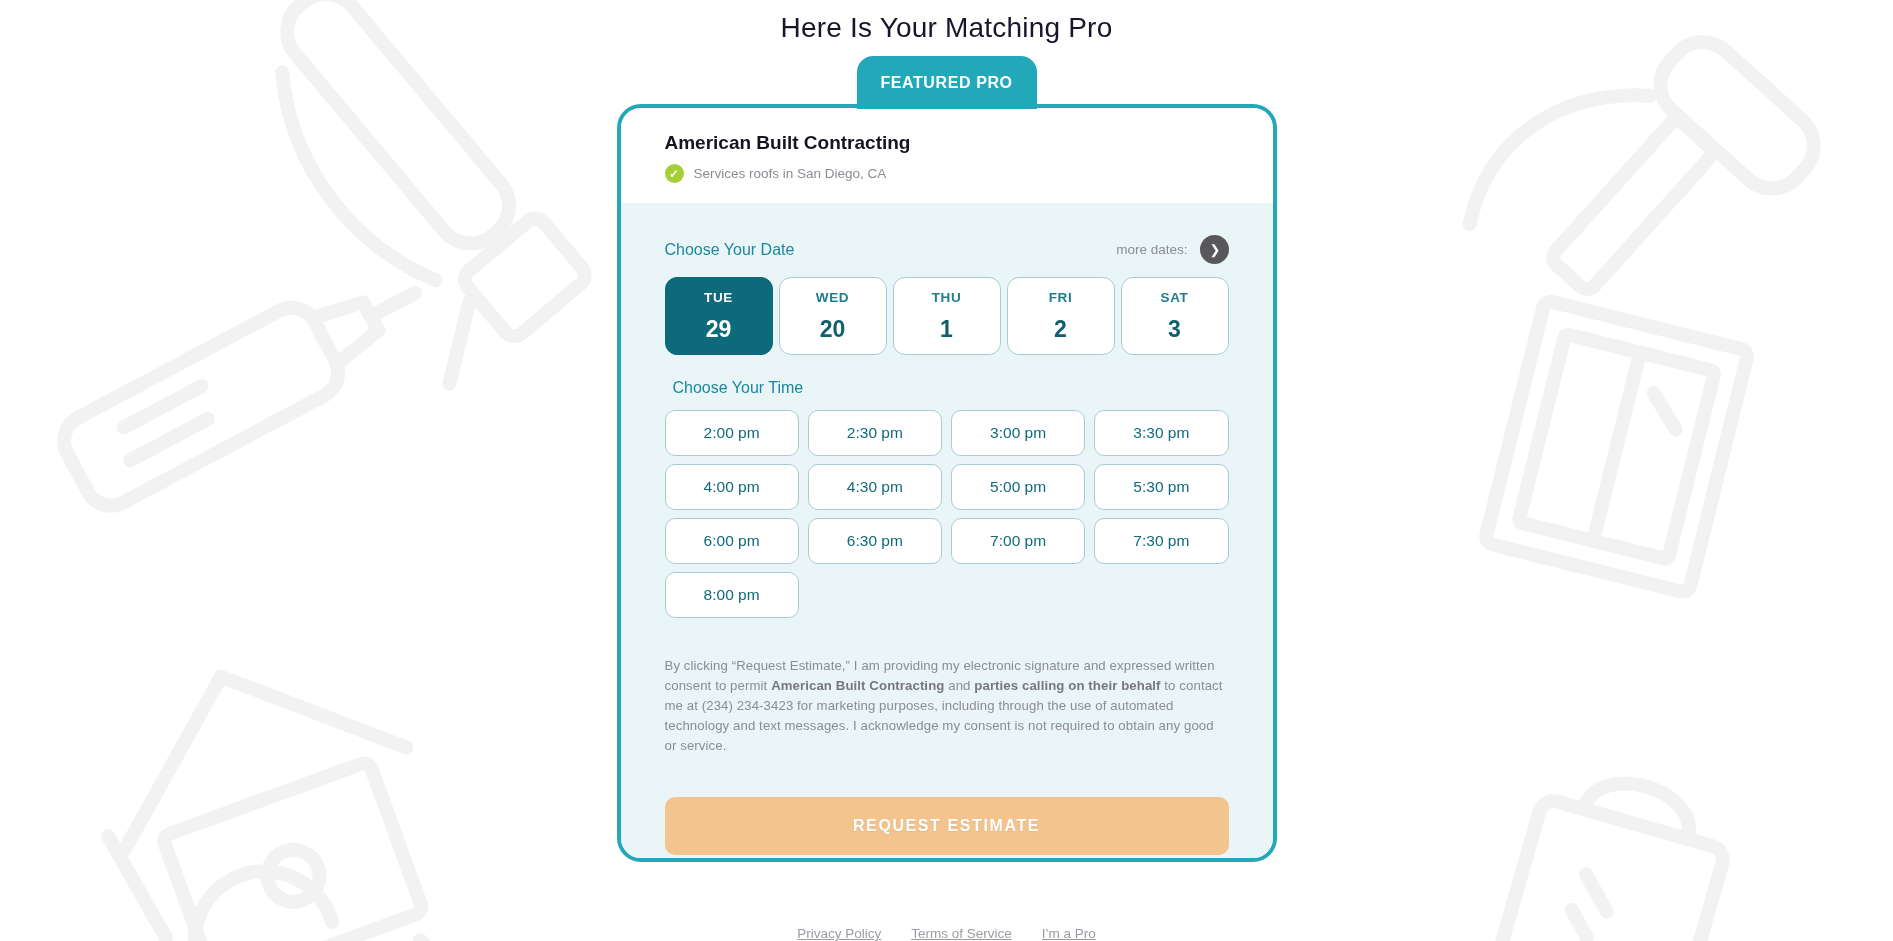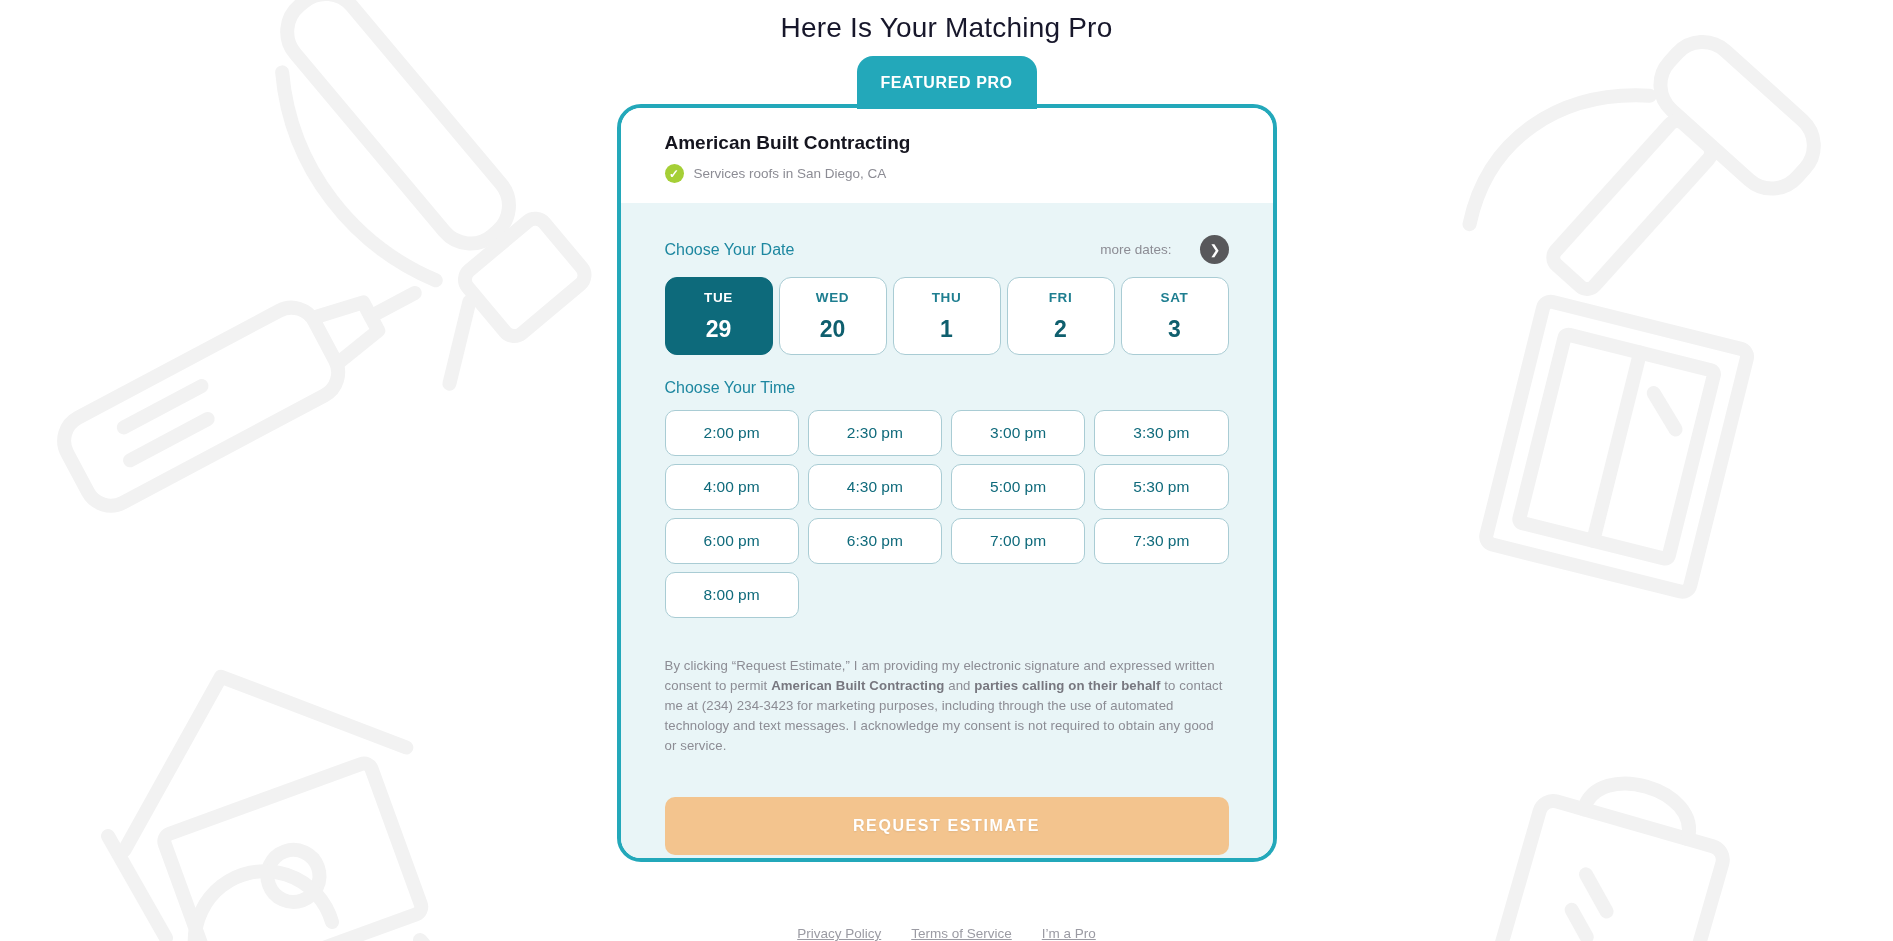--- a/index.html
+++ b/index.html
@@ -46,40 +46,40 @@
   .check-badge {
     width:19px; height:19px; border-radius:50%;
     background:#a5cf36; color:#ffffff;
     display:flex; align-items:center; justify-content:center;
     font-size:12px; font-weight:700; flex:0 0 auto;
   }
   .service-text { font-size:13.5px; color:#8c8c94; }
   .card-body { background:#e9f5f7; padding:32px 44px 38px; }
   .date-header { display:flex; align-items:center; justify-content:space-between; margin-bottom:13px; }
   .section-label { font-size:16px; color:#1d87a0; }
-  .more-dates { display:flex; align-items:center; gap:28px; }
+  .more-dates { display:flex; align-items:center; gap:12px; }
   .more-dates-text { font-size:13.5px; color:#8c8c94; }
   .more-dates-btn {
     width:29px; height:29px; border-radius:50%;
     background:#58585b; border:none; cursor:pointer;
     display:flex; align-items:center; justify-content:center;
     color:#ffffff; font-size:13px; padding-left:2px;
   }
   .date-row { display:flex; gap:6px; }
   .day-btn {
     flex:1; height:78px;
     background:#ffffff; border:1.5px solid #a9ccd4; border-radius:12px;
     display:flex; flex-direction:column; align-items:center; justify-content:center; gap:11px;
     cursor:pointer;
   }
   .day-btn .dow { font-size:13.5px; font-weight:600; letter-spacing:0.6px; color:#1e7e90; }
   .day-btn .dom { font-size:23px; font-weight:800; color:#0f5f6e; }
   .day-btn.selected { background:#0d6a7b; border-color:#0d6a7b; }
   .day-btn.selected .dow, .day-btn.selected .dom { color:#ffffff; }
-  .time-label { margin:24px 0 13px; }
+  .time-label { margin:24px 8px 13px; }
   .time-grid { display:grid; grid-template-columns:repeat(4, 1fr); gap:8px 9px; }
   .time-btn {
     height:46px;
     background:#ffffff; border:1.5px solid #a9ccd4; border-radius:10px;
     color:#0f6a7b; font-size:15.5px; font-family:"Liberation Sans", sans-serif;
     display:flex; align-items:center; justify-content:center;
     cursor:pointer;
   }
   .disclaimer {
     margin-top:38px;

